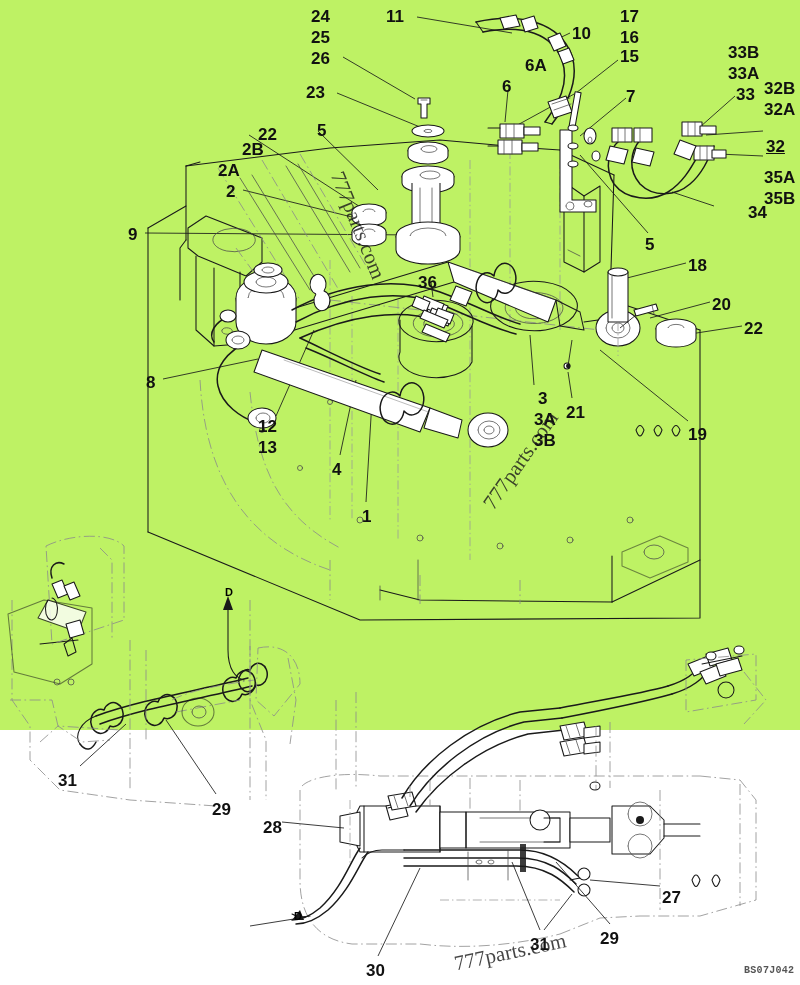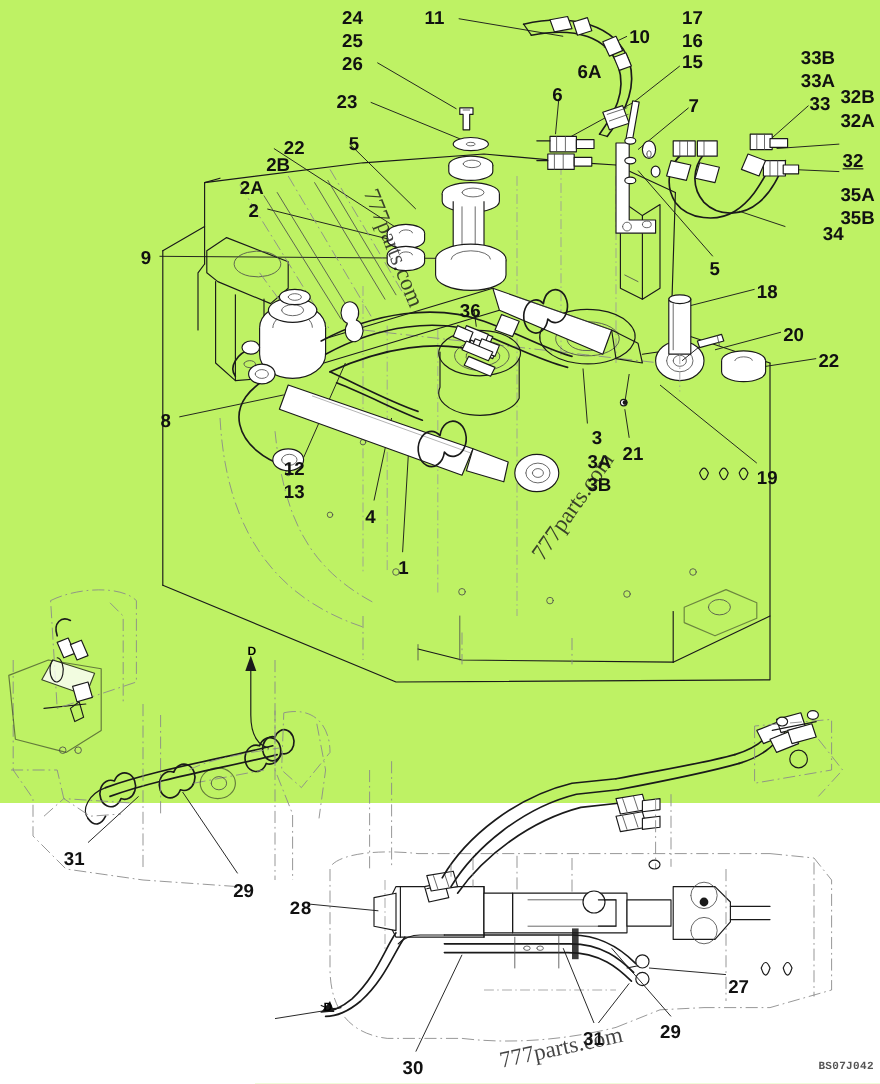--- a/index.html
+++ b/index.html
@@ -521,21 +521,21 @@
   <div class="callout" style="left:538px;top:390px;">3</div>
   <div class="callout" style="left:534px;top:411px;">3A</div>
   <div class="callout" style="left:534px;top:432px;">3B</div>
   <div class="callout" style="left:566px;top:404px;">21</div>
   <div class="callout" style="left:688px;top:257px;">18</div>
   <div class="callout" style="left:712px;top:296px;">20</div>
   <div class="callout" style="left:744px;top:320px;">22</div>
   <div class="callout" style="left:688px;top:426px;">19</div>
   <div class="callout" style="left:58px;top:772px;">31</div>
   <div class="callout" style="left:212px;top:801px;">29</div>
-  <div class="callout" style="left:263px;top:819px;font-family:Liberation Mono, monospace;">28</div>
+  <div class="callout" style="left:263px;top:819px;">28</div>
   <div class="callout" style="left:366px;top:962px;">30</div>
   <div class="callout" style="left:530px;top:936px;">31</div>
   <div class="callout" style="left:600px;top:930px;">29</div>
   <div class="callout" style="left:662px;top:889px;">27</div>
 
   <div class="secmark" style="left:225px;top:586px;">D</div>
   <div class="secmark" style="left:294px;top:910px;">D</div>
 
   <div class="wm" style="left:348px;top:168px;transform:rotate(68deg);transform-origin:0 0;">777parts.com</div>
   <div class="wm" style="left:478px;top:500px;transform:rotate(-55deg);transform-origin:0 0;">777parts.com</div>

